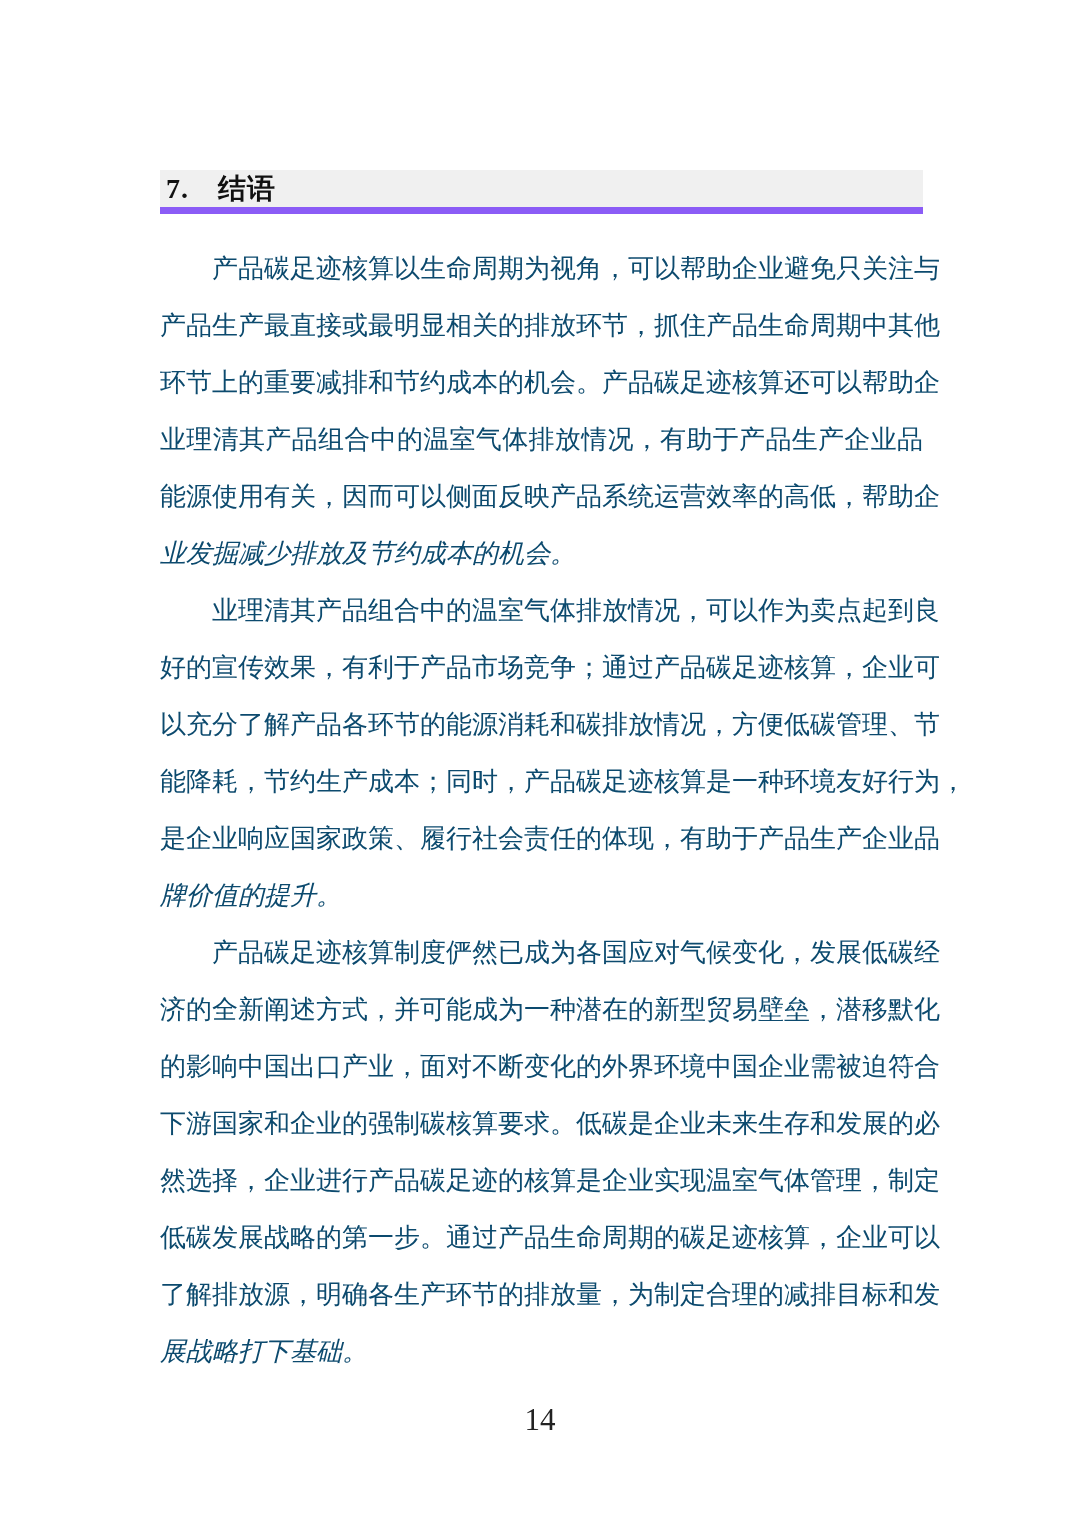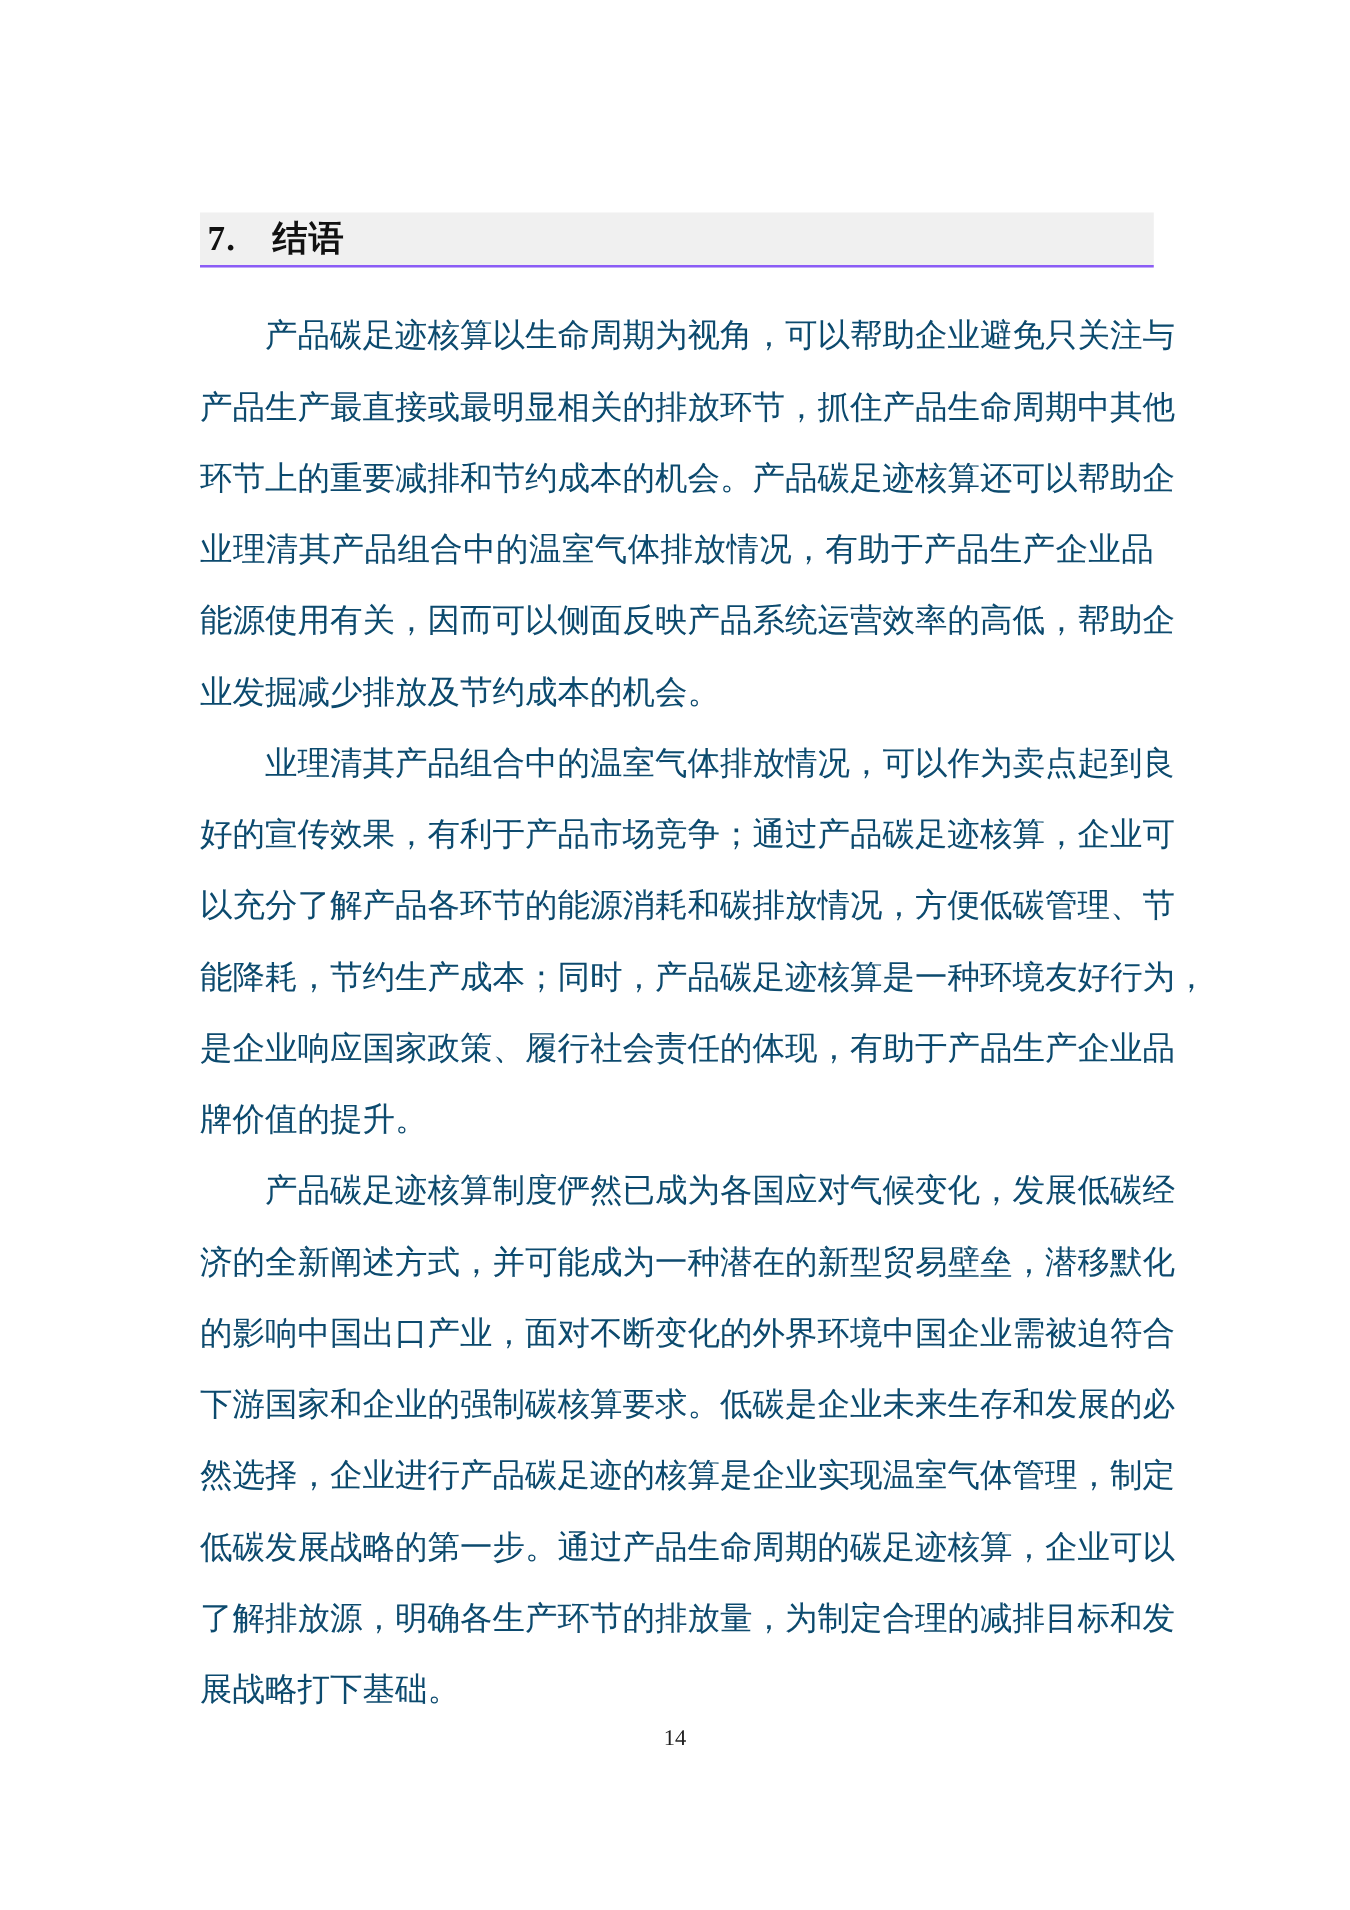--- a/index.html
+++ b/index.html
@@ -17,21 +17,21 @@
   .page {
     position: relative;
     width: 1080px;
     height: 1528px;
     background: #ffffff;
   }
   .heading-bar {
     margin: 170px 157px 0 160px;
     height: 44px;
     background: #f0f0f0;
-    border-bottom: 2px solid #8b5cf6;
+    border-bottom: 7px solid #8b5cf6;
     display: flex;
     align-items: center;
     padding-left: 6px;
     box-sizing: border-box;
     font-size: 28px;
     font-weight: bold;
     color: #111111;
     letter-spacing: 1px;
   }
   .content {
@@ -45,24 +45,26 @@
     text-align-last: justify;
     white-space: nowrap;
     color: #0c4a6e;
   }
   .line.para-first {
     text-indent: 2em;
   }
   .line.para-last {
     text-align: right;
     text-align-last: left;
+    font-style: italic;
   }
   .page-number {
+    margin-top: 22px;
     text-align: center;
-    font-size: 18px;
+    font-size: 31px;
     color: #222222;
   }
 </style>
 </head>
 <body>
 
 <div class="page">
 
   <div class="heading-bar">7.　结语</div>
 

